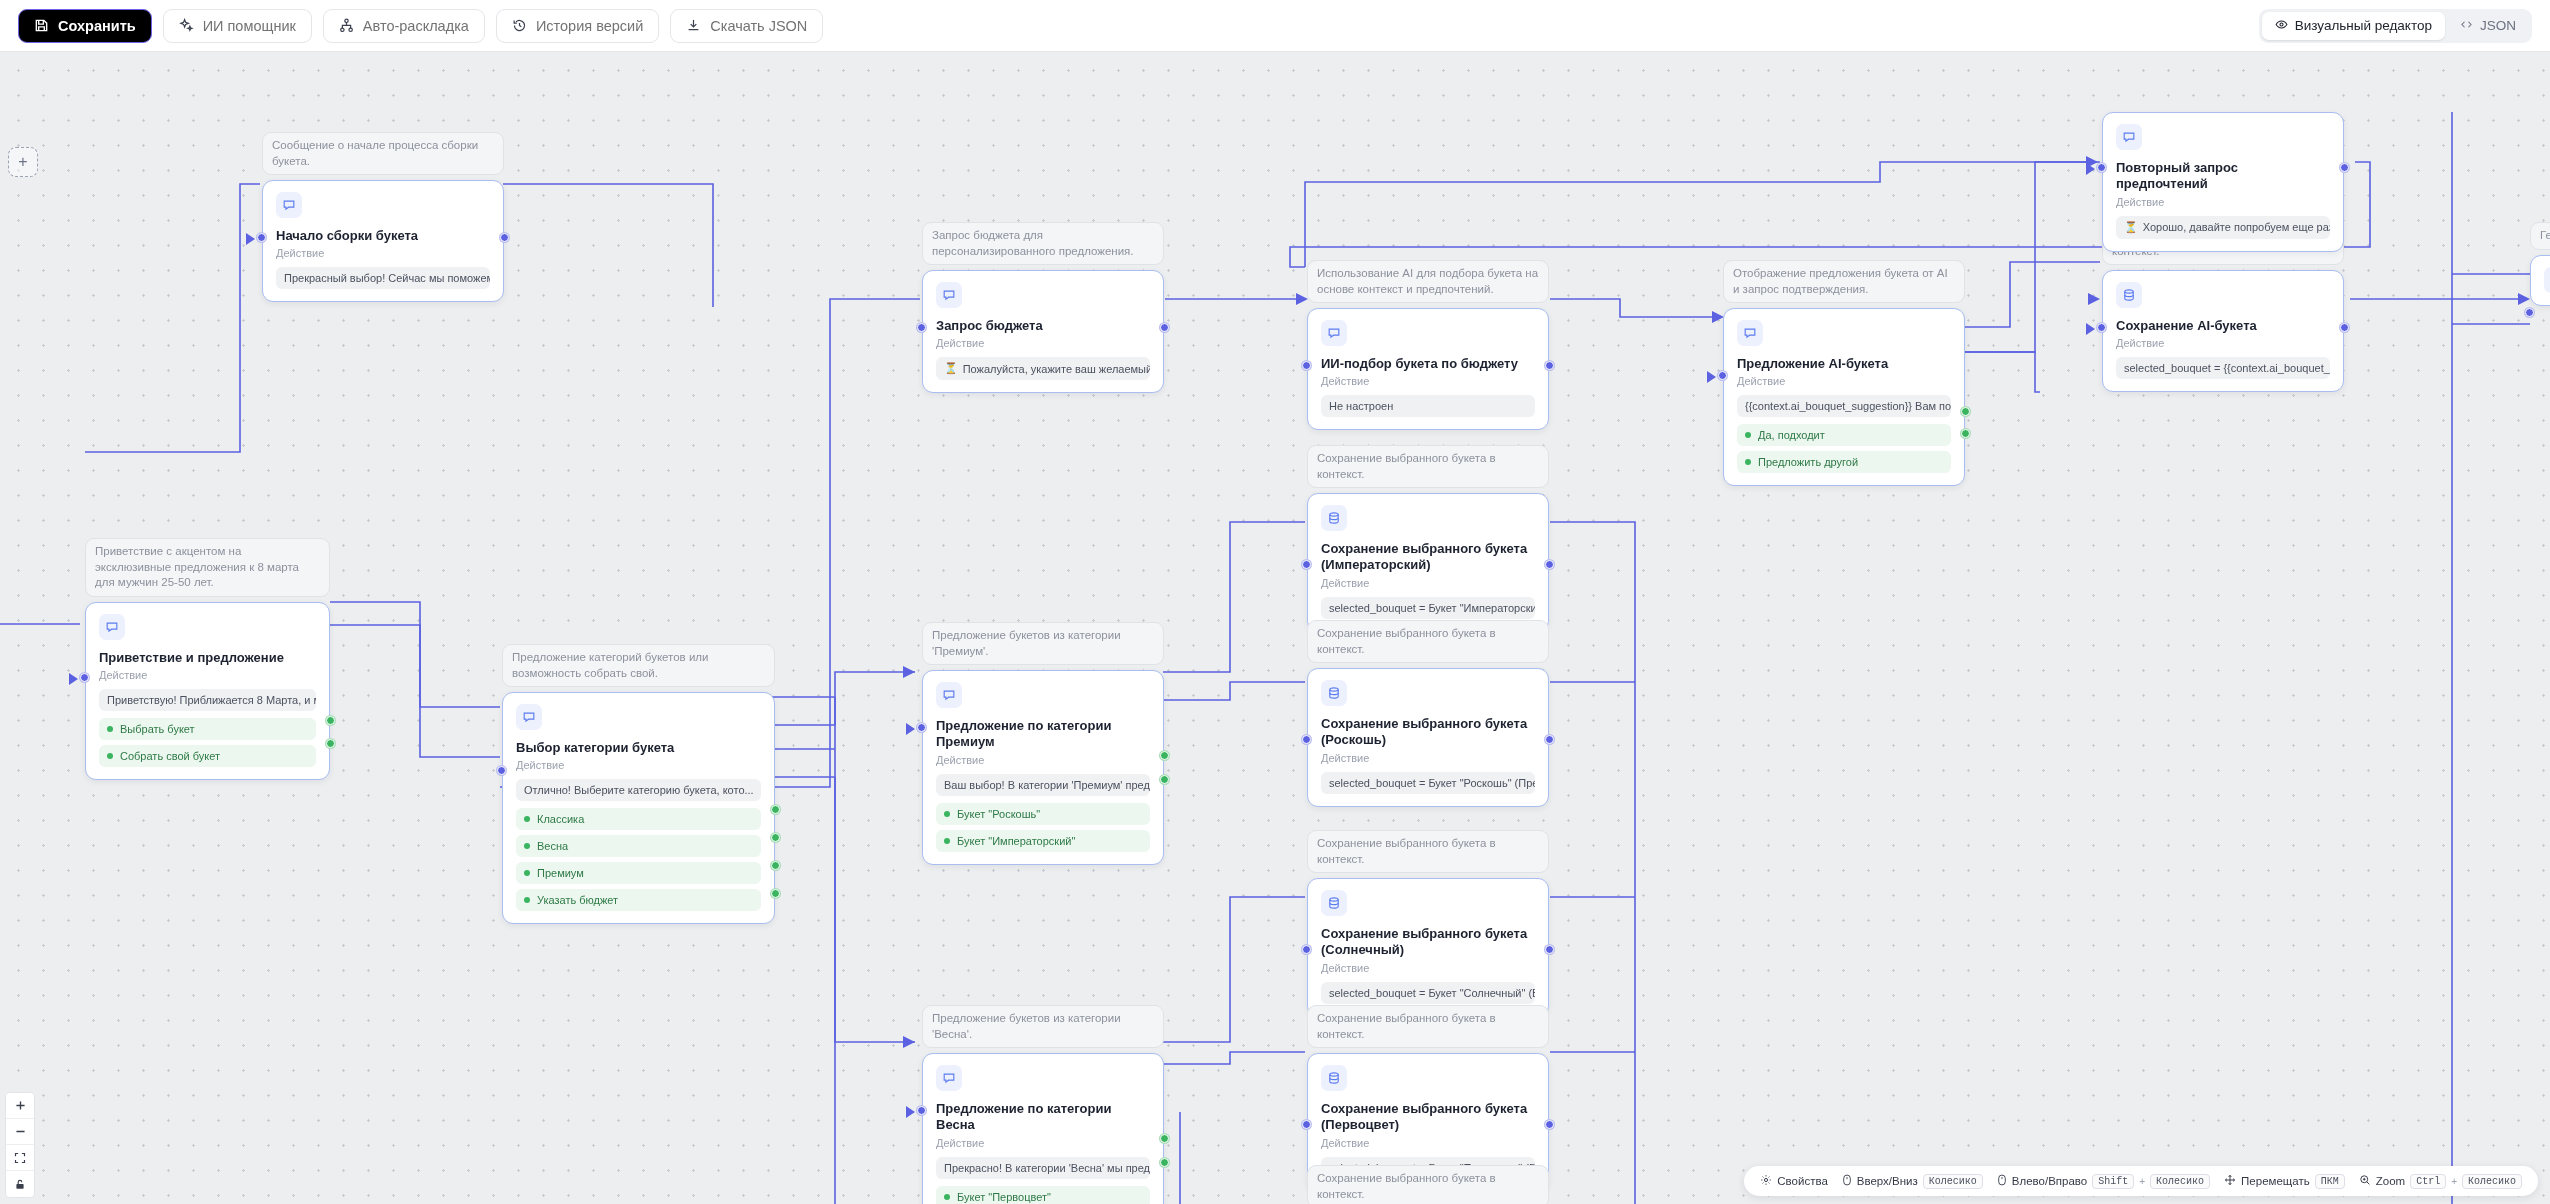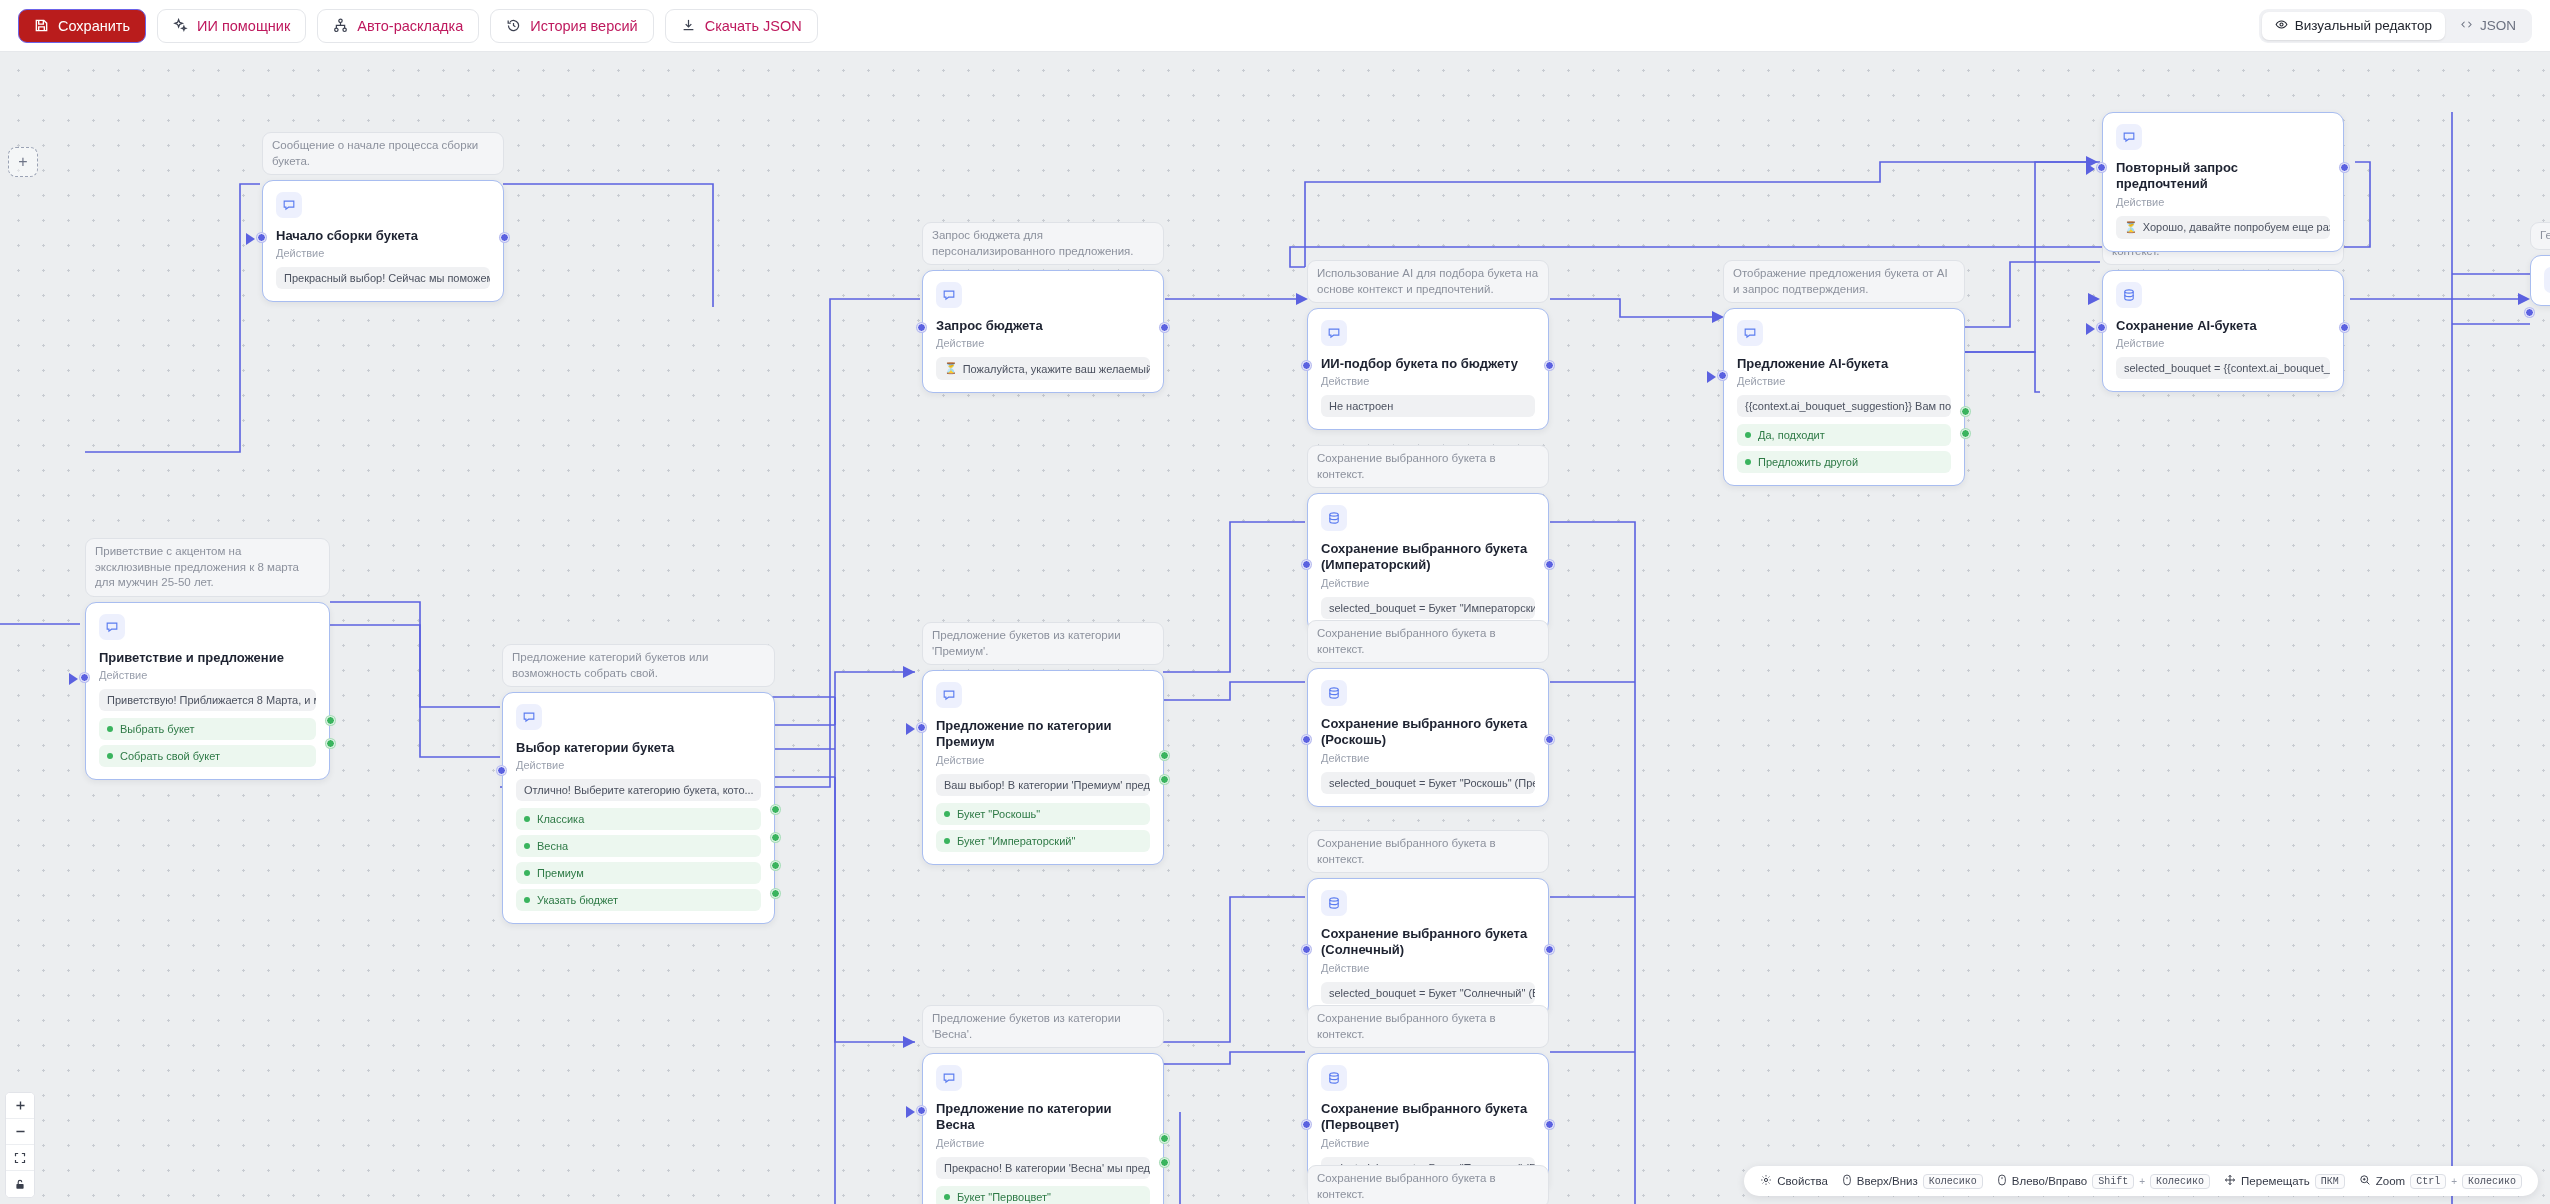--- a/index.html
+++ b/index.html
@@ -22,28 +22,29 @@
     z-index: 60;
   }
   .tb-btn {
     height: 34px;
     display: flex; align-items: center; gap: 9px;
     padding: 0 15px;
     border-radius: 9px;
     border: 1px solid #e4e6ea;
     background: #fff;
     font-size: 14.5px;
-    color: #be185d;
+    color: #737373;
     white-space: nowrap;
     cursor: pointer;
   }
   .tb-btn.primary {
-    background: #b91c1c;
+    background: #000000;
     border-color: #6c63e8;
     color: #ffffff;
+    font-weight: bold;
   }
   .tb-btn svg { display:block; }
   .tb-spacer { flex: 1; }
   .seg {
     display: flex; align-items: flex-start;
     background: #f0f1f4;
     border-radius: 9px;
     padding: 3px;
     gap: 2px;
   }

